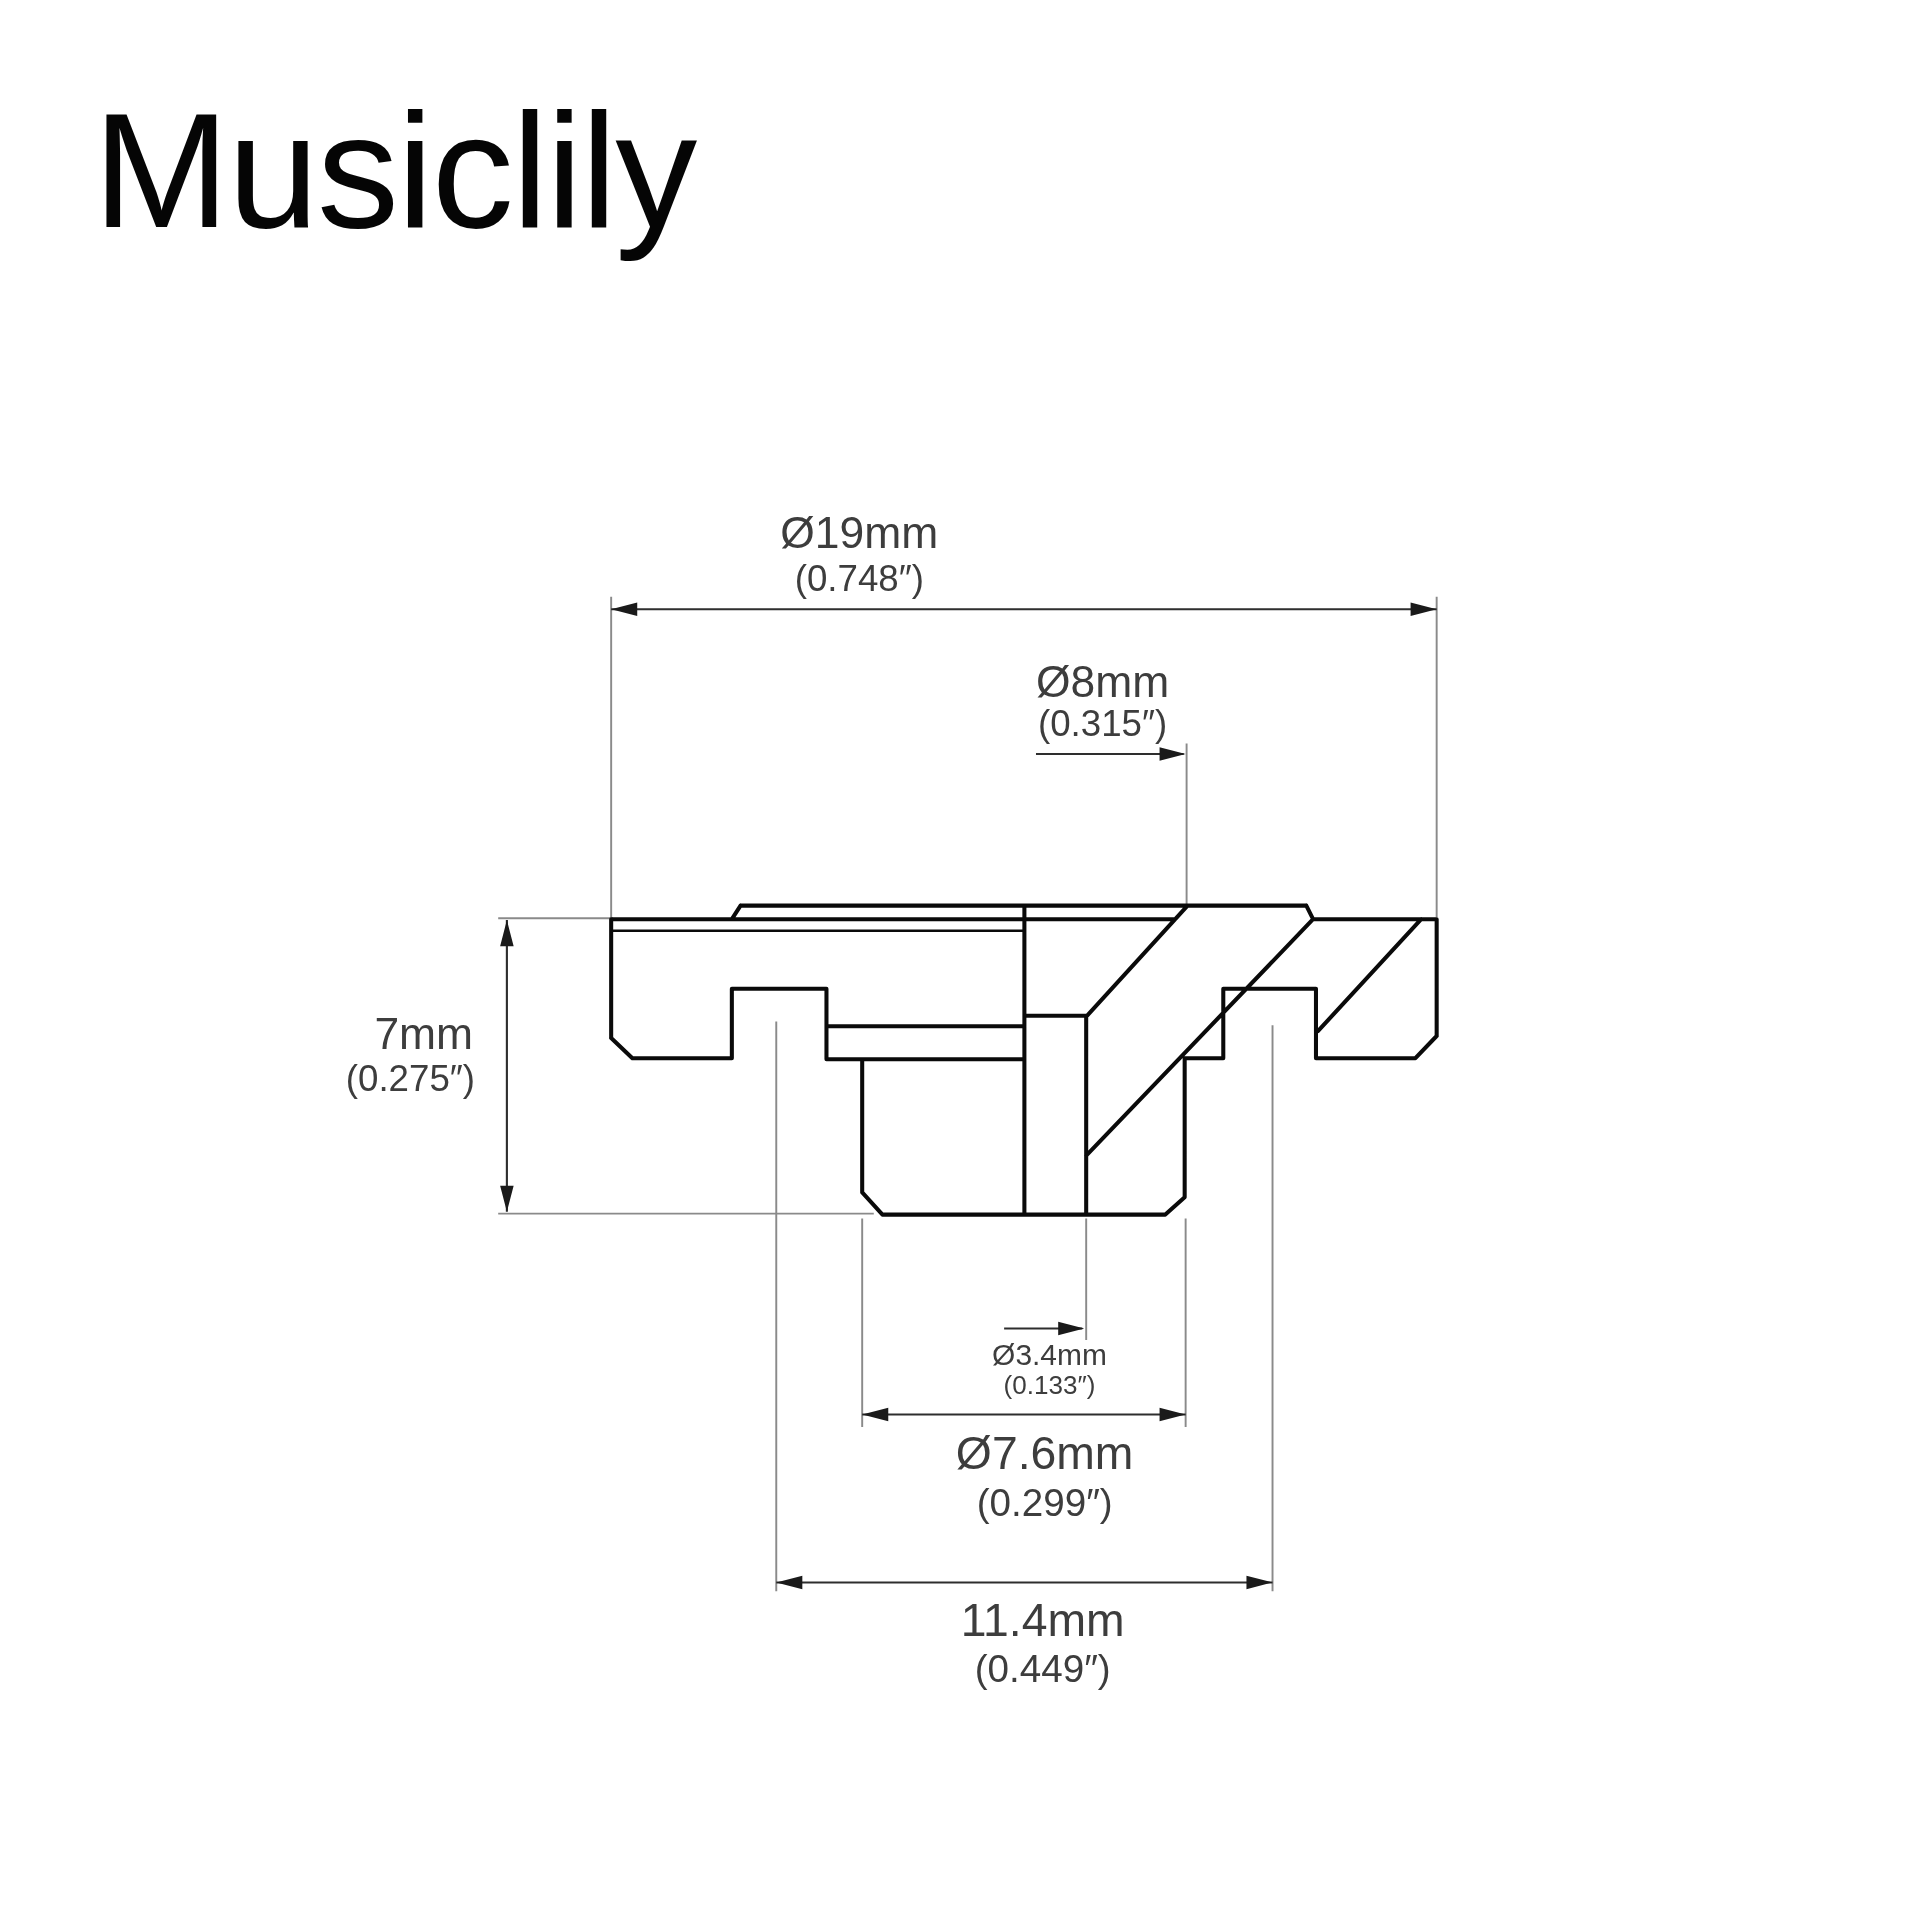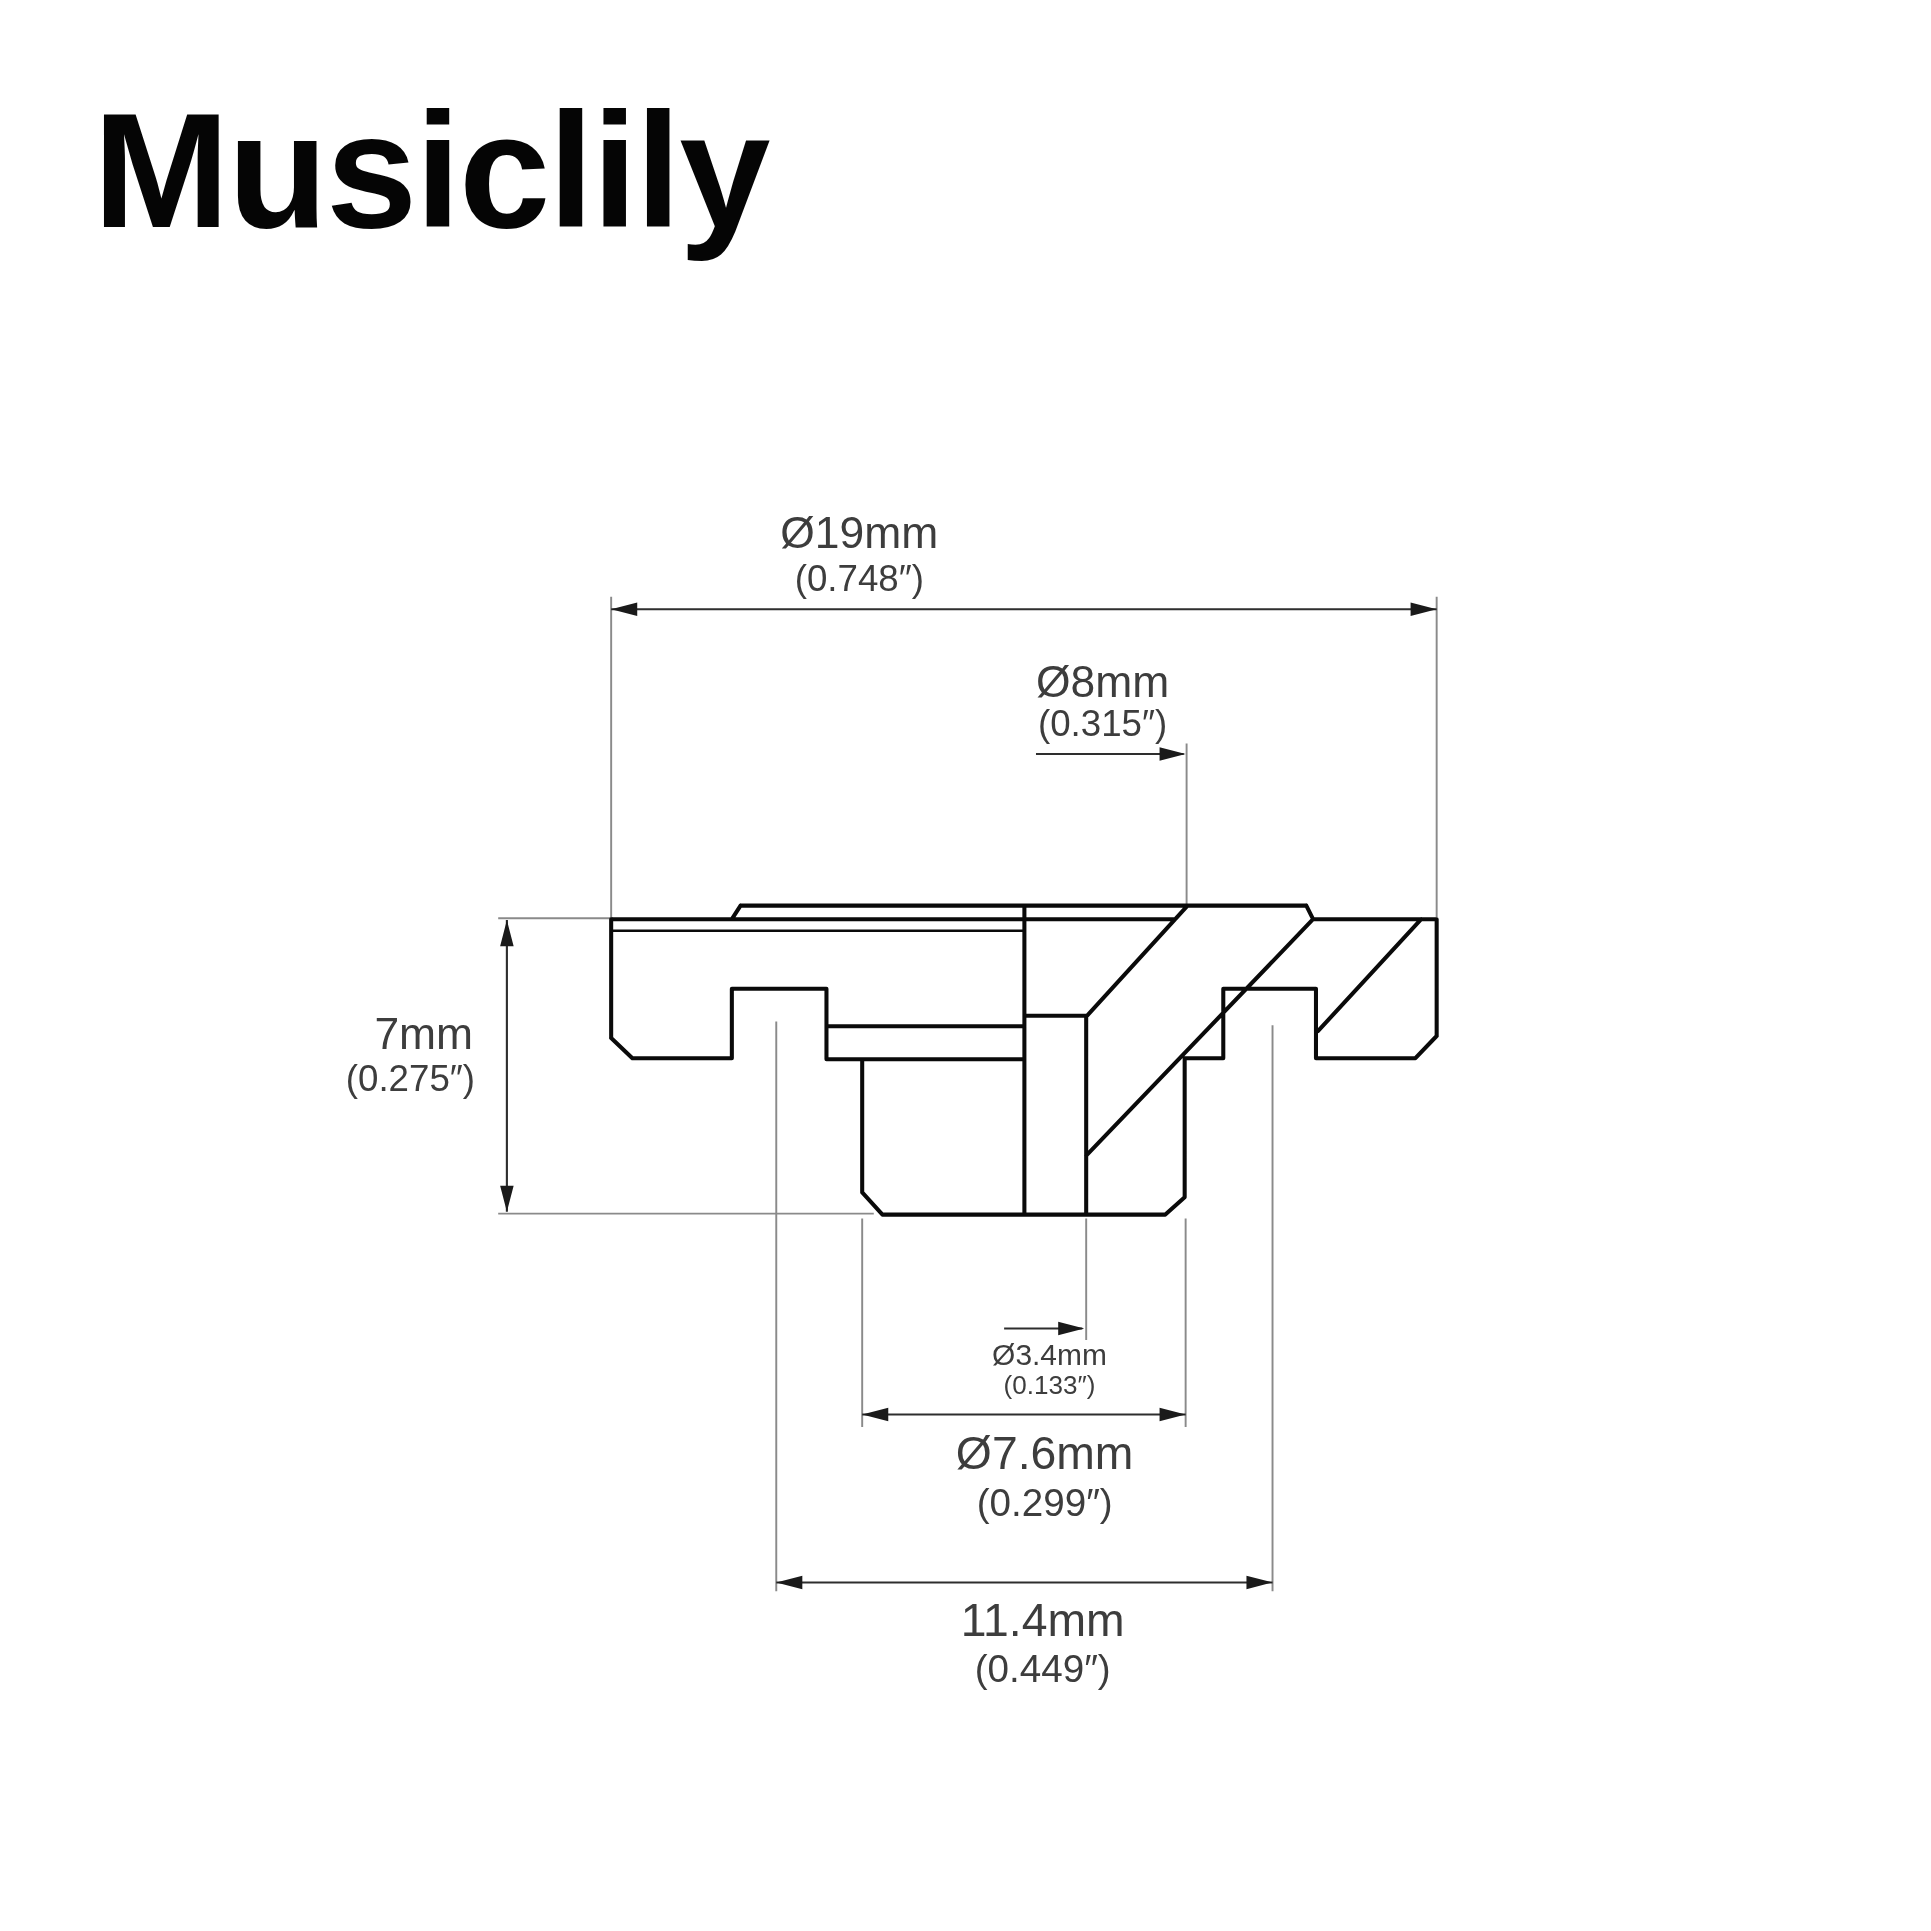--- a/index.html
+++ b/index.html
@@ -1,18 +1,18 @@
 <!DOCTYPE html>
 <html><head>
 <meta charset="utf-8">
 <style>
   html,body{margin:0;padding:0;background:#ffffff;}
   #canvas{position:relative;width:1931px;height:1931px;background:#ffffff;overflow:hidden;
           font-family:"Liberation Sans", sans-serif;}
-  #logo{position:absolute;left:93px;top:81px;font-size:164px;font-weight:700;
+  #logo{position:absolute;left:93px;top:81px;font-size:164px;font-weight:400;
         color:#050505;letter-spacing:-1.9px;line-height:1.1;}
   #drawing-svg{position:absolute;left:0;top:0;width:1931px;height:1931px;}
   text{font-family:"Liberation Sans", sans-serif;}
   .dim-mm{font-size:46px;}
   .dim-in{font-size:38px;}
   .dim-mm-small{font-size:31px;}
   .dim-in-small{font-size:27px;}
   .dim-mm-big{font-size:48px;}
   .dim-in-big{font-size:40px;}
 </style>

